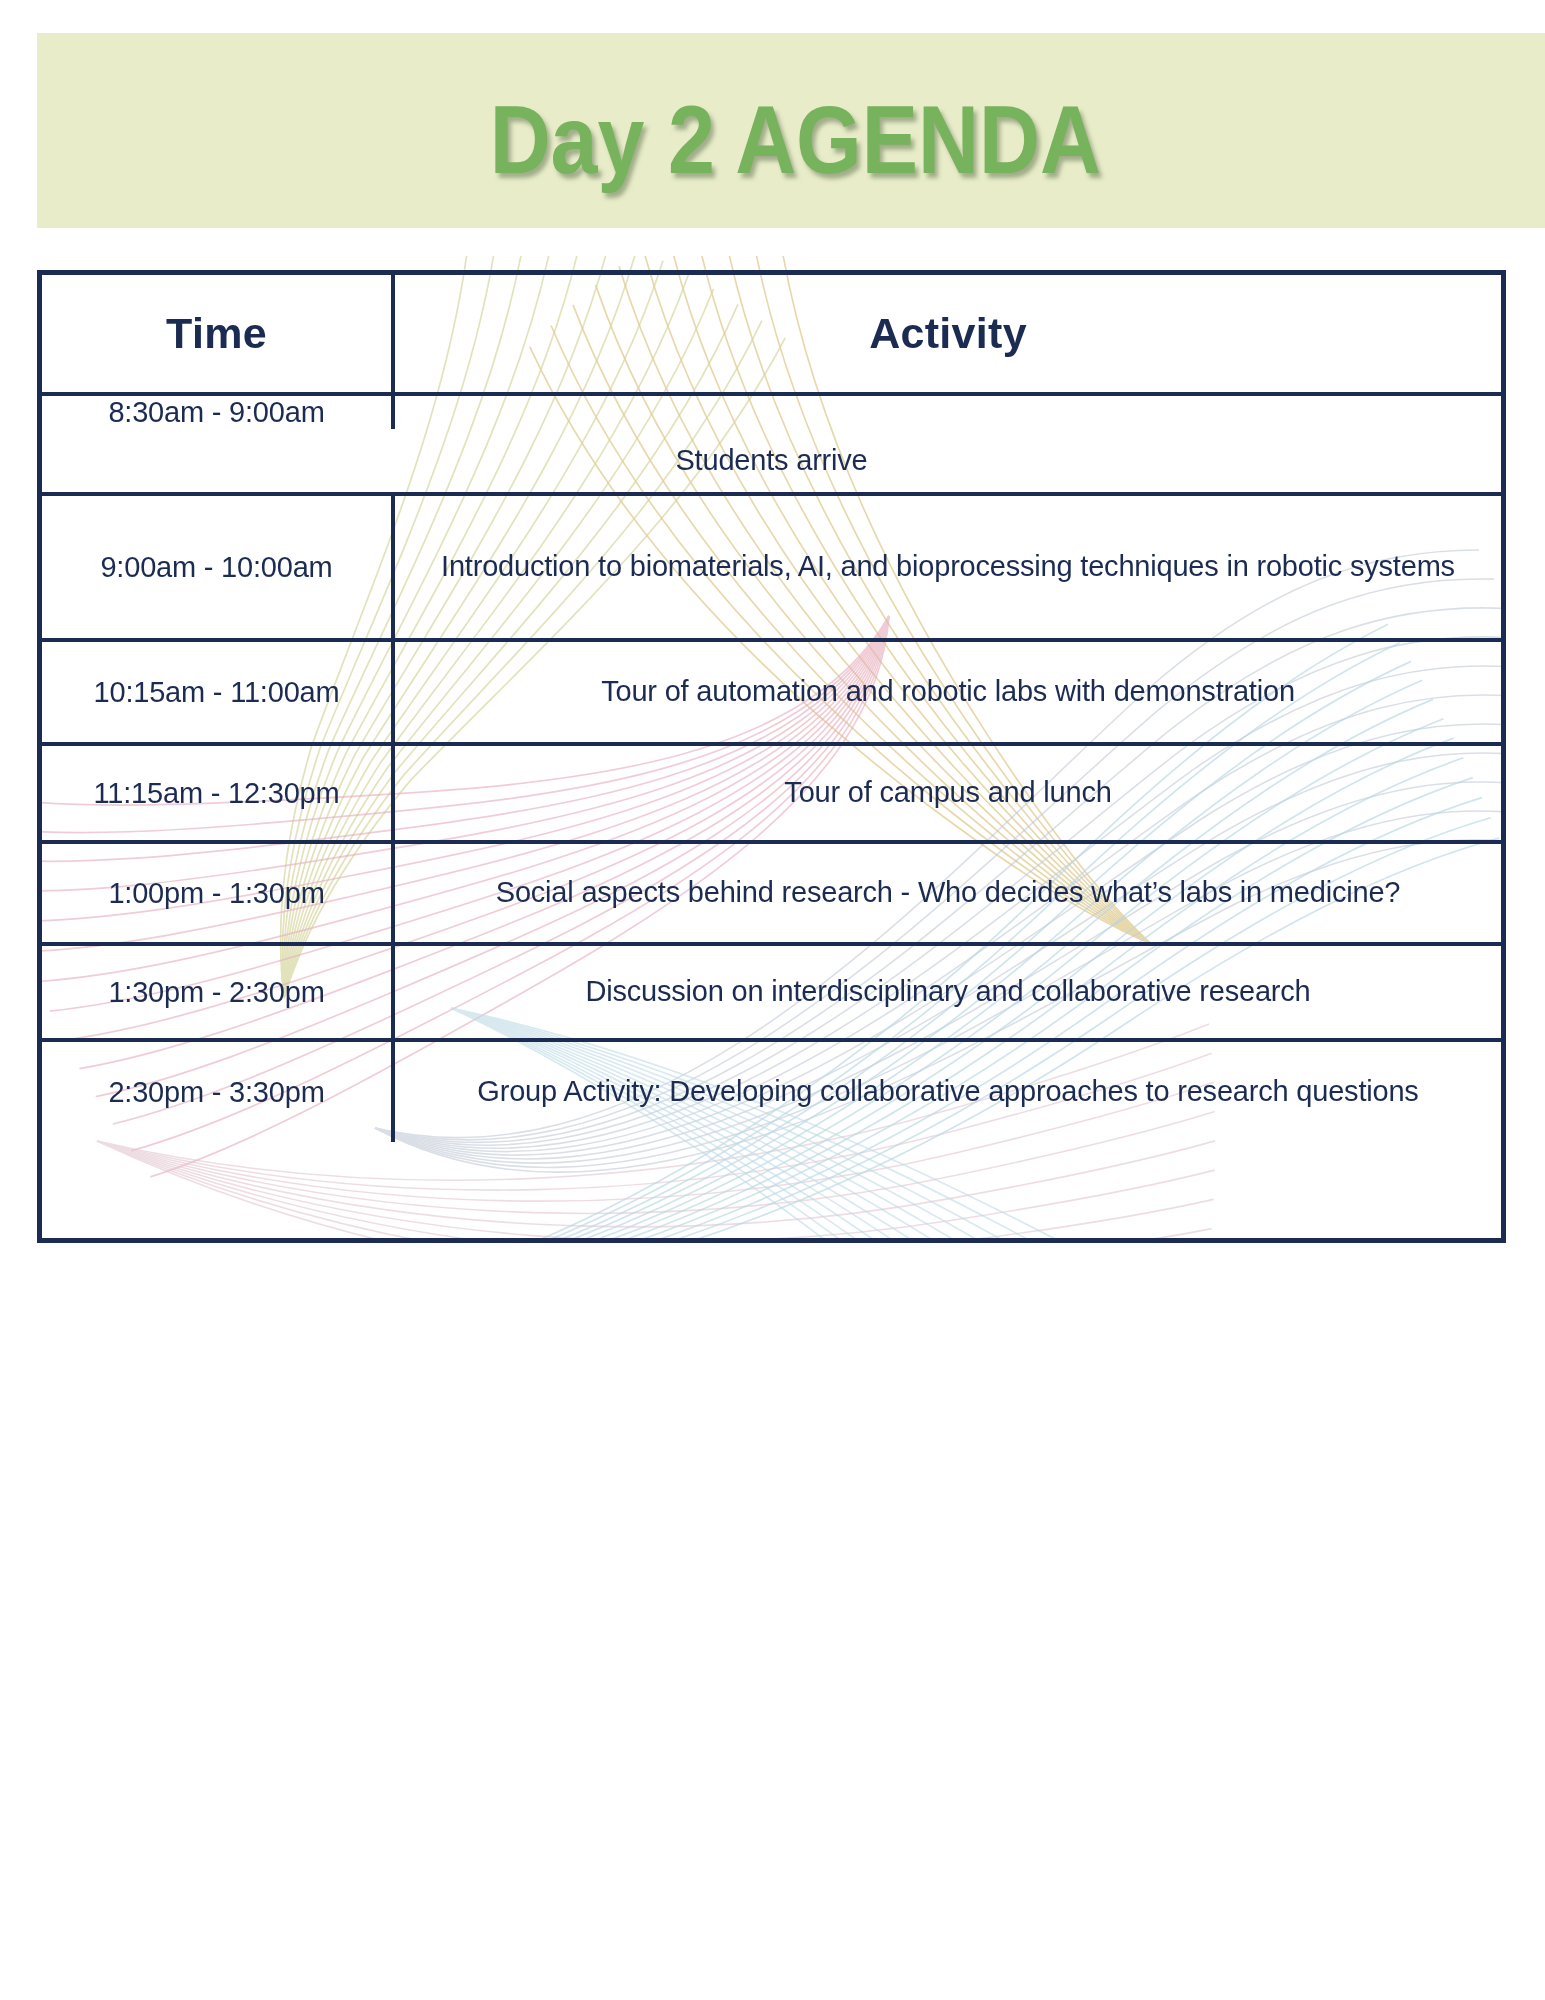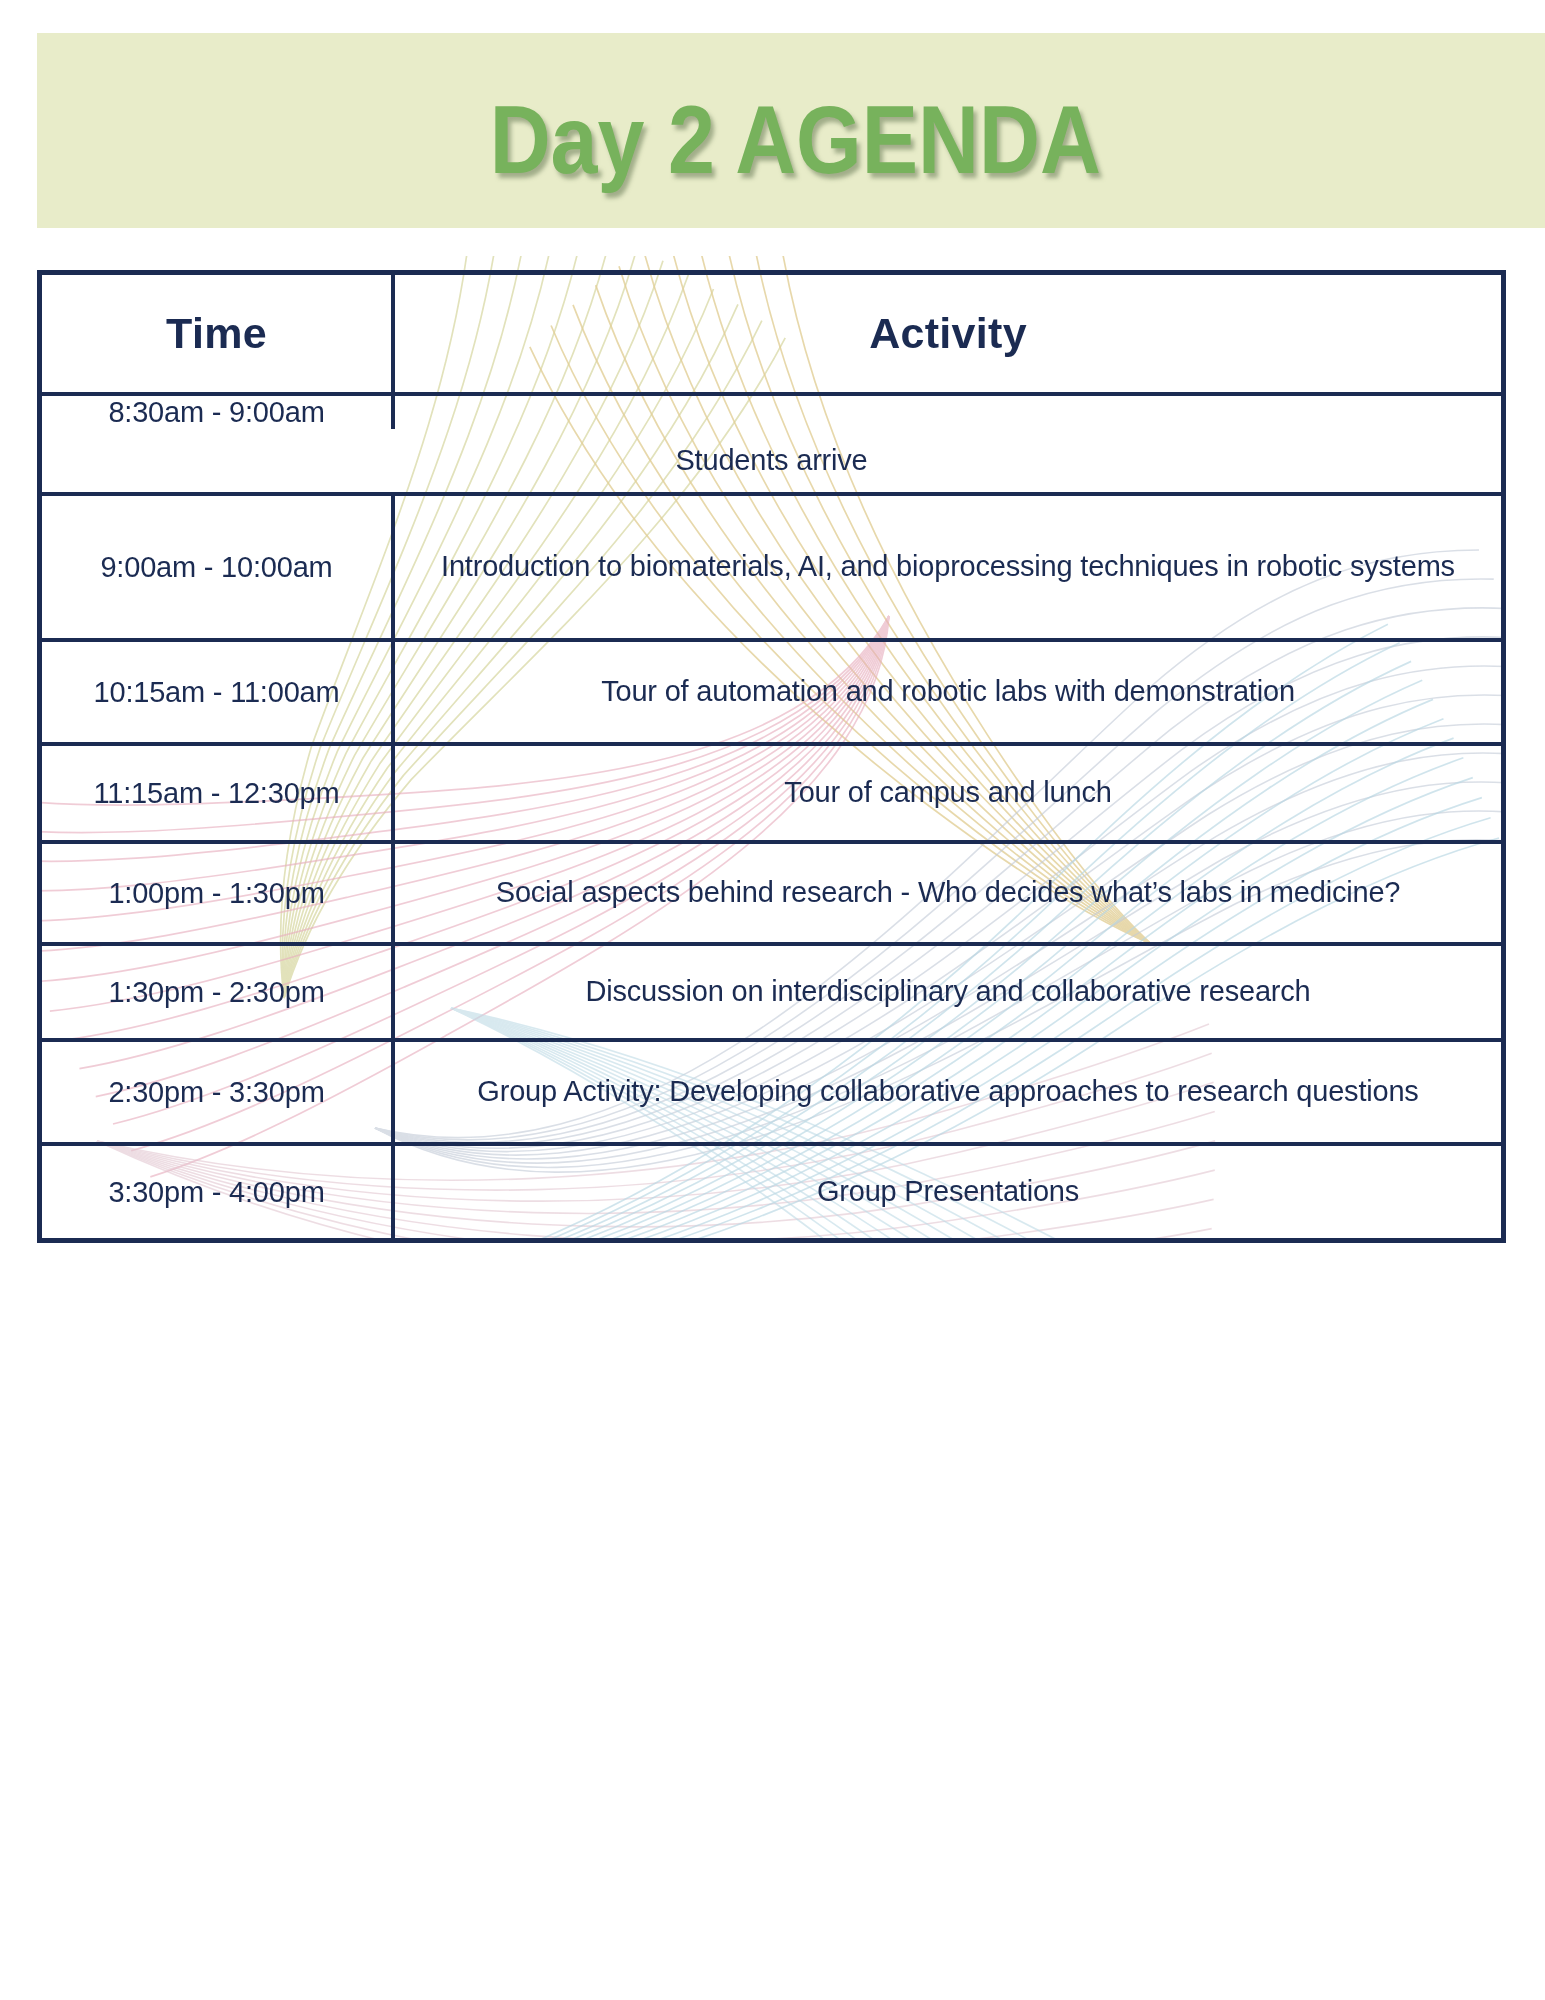--- a/index.html
+++ b/index.html
@@ -189,19 +189,15 @@
       <div class="cell act">Social aspects behind research - Who decides what’s labs in medicine?</div>
     </div>
     <div class="row r6">
       <div class="cell time">1:30pm - 2:30pm</div>
       <div class="cell act">Discussion on interdisciplinary and collaborative research</div>
     </div>
     <div class="row r7">
       <div class="cell time">2:30pm - 3:30pm</div>
       <div class="cell act">Group Activity: Developing collaborative approaches to research questions</div>
     </div>
-    <div class="row r8">
-      <div class="cell time">3:30pm - 4:00pm</div>
-      <div class="cell act">Group Presentations</div>
-    </div>
   </div>
 
 </div>
 
 </body></html>

